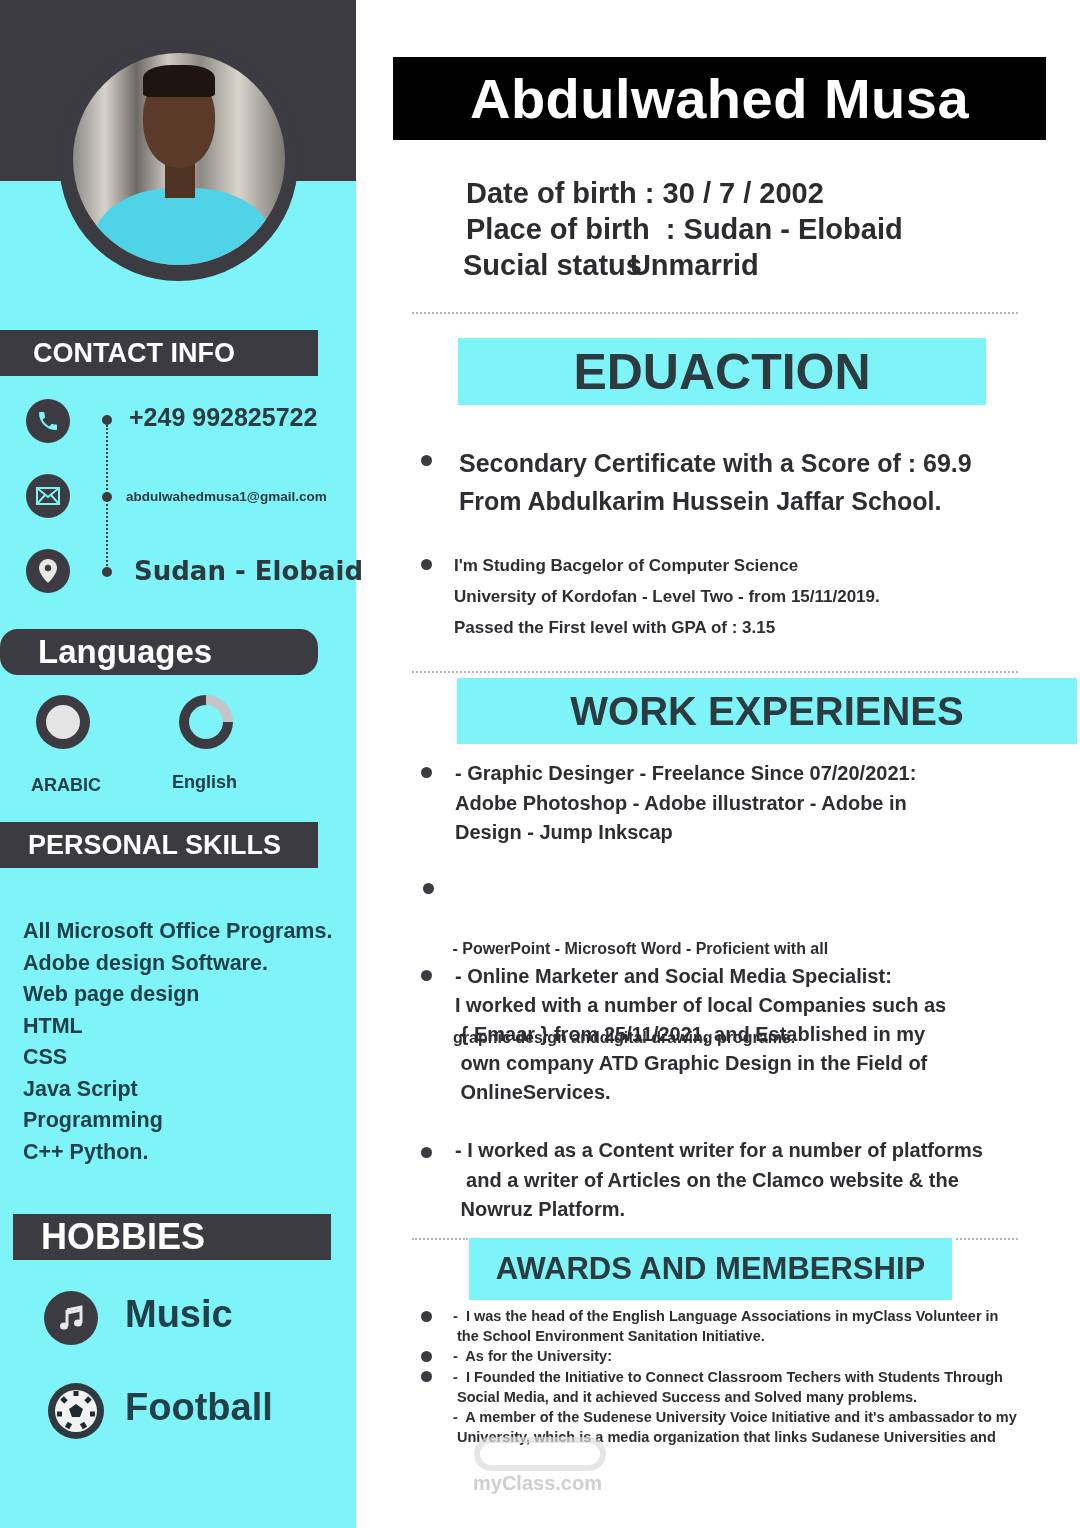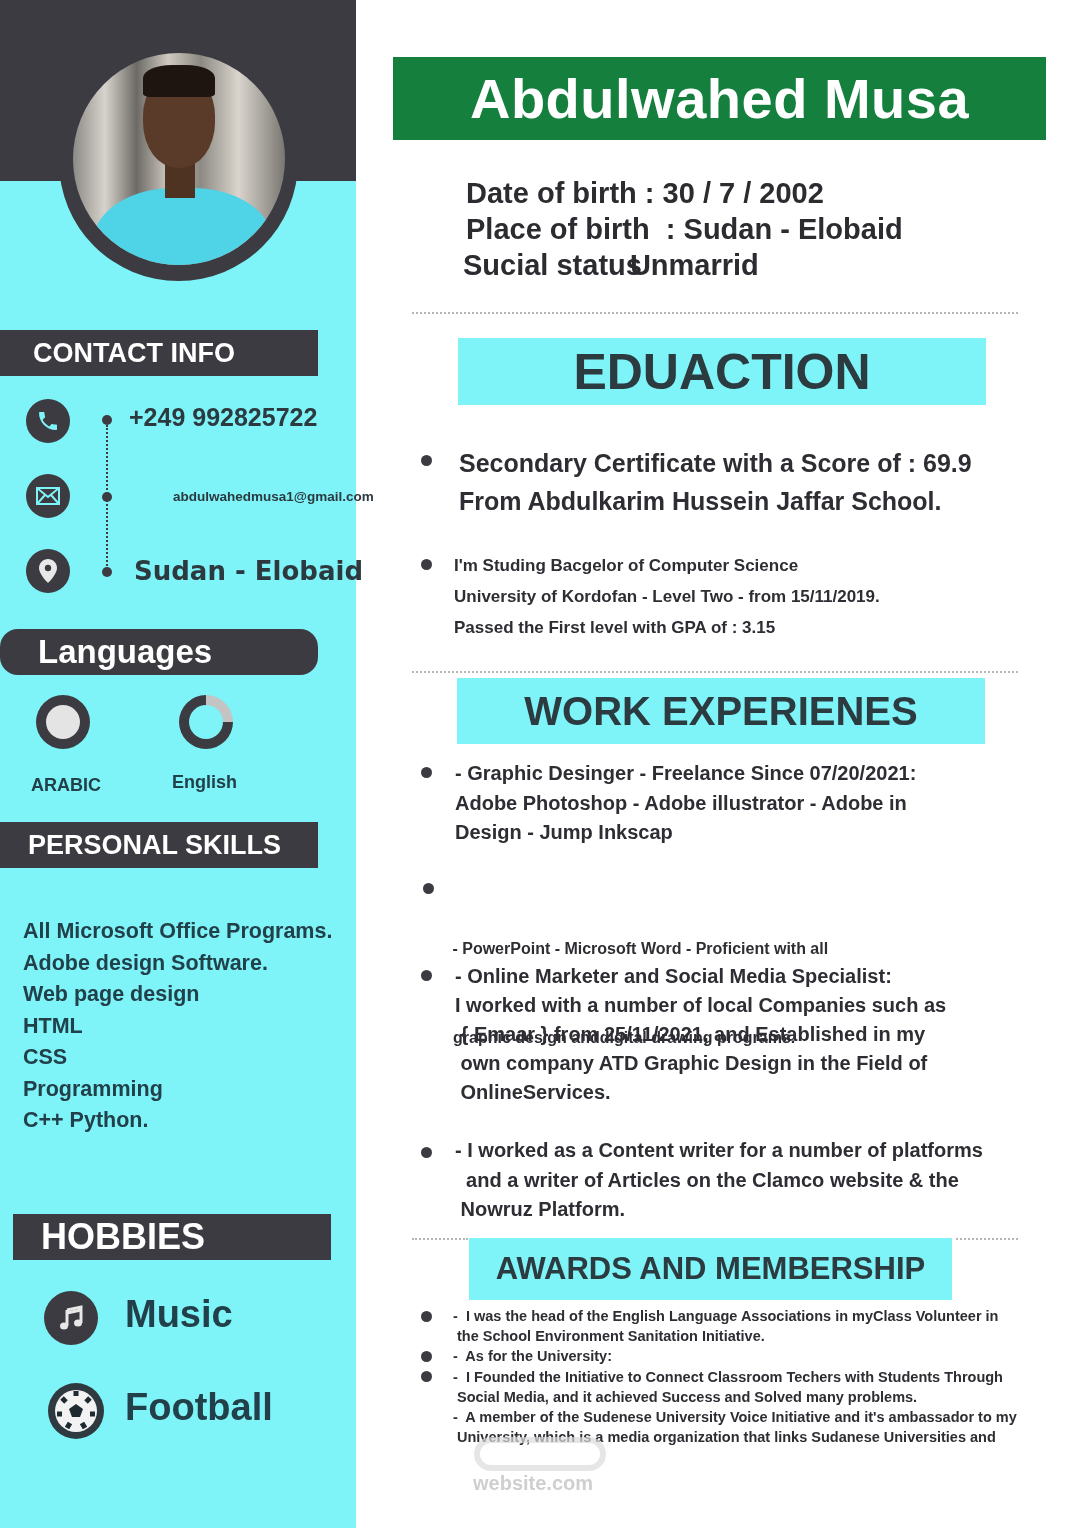--- a/index.html
+++ b/index.html
@@ -27,21 +27,21 @@
 
   .lang-ring { position: absolute; width: 54px; height: 54px; border-radius: 50%; }
   .lang-label { position: absolute; font-size: 18px; font-weight: bold; color: #22404a; margin-top: 10px; }
 
   .skills-list { position: absolute; left: 23px; top: 916px; list-style: none; }
   .skills-list li { font-size: 21.5px; font-weight: bold; color: #22404a; line-height: 31.5px; }
 
   .hobby-icon { position: absolute; width: 54px; height: 54px; border-radius: 50%; background: #3b3b41; display: flex; align-items: center; justify-content: center; }
   .hobby-label { position: absolute; left: 125px; font-size: 38px; font-weight: bold; color: #22404a; }
 
-  .name-banner { position: absolute; left: 393px; top: 57px; width: 653px; height: 83px; background: #15803d; color: #ffffff; font-size: 56px; font-weight: bold; display: flex; align-items: center; justify-content: center; letter-spacing: 0.5px; }
+  .name-banner { position: absolute; left: 393px; top: 57px; width: 653px; height: 83px; background: #000000; color: #ffffff; font-size: 56px; font-weight: bold; display: flex; align-items: center; justify-content: center; letter-spacing: 0.5px; }
   .personal { position: absolute; left: 466px; top: 175px; font-size: 29px; font-weight: bold; color: #2b2b30; line-height: 36px; }
   .personal .row { display: flex; white-space: nowrap; }
   .personal .lbl { display: inline-block; }
   .personal .val { display: inline-block; }
 
   .dots { position: absolute; border-top: 2px dotted #b5b5b5; height: 0; }
 
   .section-title { position: absolute; background: #7ef3f8; color: #2b3b40; font-weight: bold; display: flex; align-items: center; justify-content: center; }
   .bullet { position: absolute; width: 11px; height: 11px; border-radius: 50%; background: #3b3b41; }
   .para { position: absolute; color: #2d2d33; font-weight: bold; white-space: nowrap; }
@@ -80,40 +80,41 @@
   <svg width="18" height="24" viewBox="0 0 18 24">
       <path fill="#e8e8e8" d="M9 0C4 0 0 4 0 9c0 6.5 9 15 9 15s9-8.5 9-15c0-5-4-9-9-9z"></path>
       <circle cx="9" cy="9" r="3.2" fill="#3b3b41"></circle>
     </svg>
 </div>
 <div class="contact-line"></div>
 <div class="contact-dot" style="top:415px;"></div>
 <div class="contact-dot" style="top:492px;"></div>
 <div class="contact-dot" style="top:567px;"></div>
 <div class="contact-text" style="left:129px; top:403px; font-size:25px;">+249 992825722</div>
-<div class="contact-text" style="left:126px; top:489px; font-size:13.5px;margin-left:47px;">abdulwahedmusa1@gmail.com</div>
+<div class="contact-text" style="left:126px; top:489px; font-size:13.5px;">abdulwahedmusa1@gmail.com</div>
 <div class="contact-text" style="left:134px; top:556px; font-size:26px; font-family:'DejaVu Sans', sans-serif;">Sudan - Elobaid</div>
 
 <div class="side-header h-lang">Languages</div>
 <div class="lang-ring" style="left:36px; top:695px; background:#3b3b41;">
   <div style="position:absolute; left:10px; top:10px; width:34px; height:34px; border-radius:50%; background:#e4e4e4;"></div>
 </div>
 <div class="lang-ring" style="left:179px; top:695px; background:conic-gradient(#c4c4c4 0 25%, #3b3b41 25% 100%);">
   <div style="position:absolute; left:10px; top:10px; width:34px; height:34px; border-radius:50%; background:#7ef3f8;"></div>
 </div>
 <div class="lang-label" style="left:31px; top:765px;">ARABIC</div>
 <div class="lang-label" style="left:172px; top:762px;">English</div>
 
 <div class="side-header h-skills">PERSONAL SKILLS</div>
 <ul class="skills-list">
   <li>All Microsoft Office Programs.</li>
   <li>Adobe design Software.</li>
   <li>Web page design</li>
   <li>HTML</li>
   <li>CSS</li>
+  <li>Java Script</li>
   <li>Programming</li>
   <li>C++ Python.</li>
 </ul>
 
 <div class="side-header h-hobbies">HOBBIES</div>
 <div class="hobby-icon" style="left:44px; top:1291px;">
   <svg width="28" height="28" viewBox="0 0 28 28">
       <path d="M10 6 L24 3 L24 19" fill="none" stroke="#e8e8e8" stroke-width="3"></path>
       <path d="M10 6 L10 22" stroke="#e8e8e8" stroke-width="3"></path>
       <path d="M10 9 L24 6" stroke="#e8e8e8" stroke-width="3"></path>
@@ -160,21 +161,21 @@
 </div>
 <div class="bullet" style="left:421px; top:559px;"></div>
 <div class="para" style="left:454px; top:550px; font-size:17px; line-height:31px;">
   <div>I'm Studing Bacgelor of Computer Science</div>
   <div>University of Kordofan - Level Two - from 15/11/2019.</div>
   <div>Passed the First level with GPA of : 3.15</div>
 </div>
 
 <div class="dots" style="left:412px; top:671px; width:606px;"></div>
 
-<div class="section-title" style="left:457px; top:678px; width:528px; height:66px; font-size:40px;">WORK EXPERIENES</div>
+<div class="section-title" style="left:457px; top:678px; width:620px; height:66px; font-size:40px;">WORK EXPERIENES</div>
 <div class="bullet" style="left:421px; top:767px;"></div>
 <div class="para" style="left:455px; top:759px; font-size:20px; line-height:29.5px;">
   <div>- Graphic Desinger - Freelance Since 07/20/2021:</div>
   <div>Adobe Photoshop - Adobe illustrator - Adobe in</div>
   <div>Design - Jump Inkscap</div>
 </div>
 <div class="bullet" style="left:423px; top:883px;"></div>
 <div class="para" style="left:448px; top:875px; font-size:16px; line-height:29.5px; white-space:pre;">
   <div style="white-space:pre;"> - PowerPoint - Microsoft Word - Proficient with all</div>
   <div style="padding-left:5px;">graphic design anddigital drawing programs.</div>
@@ -205,13 +206,13 @@
   <div style="white-space:pre;">-  I was the head of the English Language Associations in myClass Volunteer in</div>
   <div style="padding-left:4px;">the School Environment Sanitation Initiative.</div>
   <div style="white-space:pre;">-  As for the University:</div>
   <div style="white-space:pre;">-  I Founded the Initiative to Connect Classroom Techers with Students Through</div>
   <div style="padding-left:4px;">Social Media, and it achieved Success and Solved many problems.</div>
   <div style="white-space:pre;">-  A member of the Sudenese University Voice Initiative and it's ambassador to my</div>
   <div style="padding-left:4px;">University, which is a media organization that links Sudanese Universities and</div>
 </div>
 
 <div class="watermark-logo"></div>
-<div class="watermark">website.com</div>
+<div class="watermark">myClass.com</div>
 
 </body></html>

